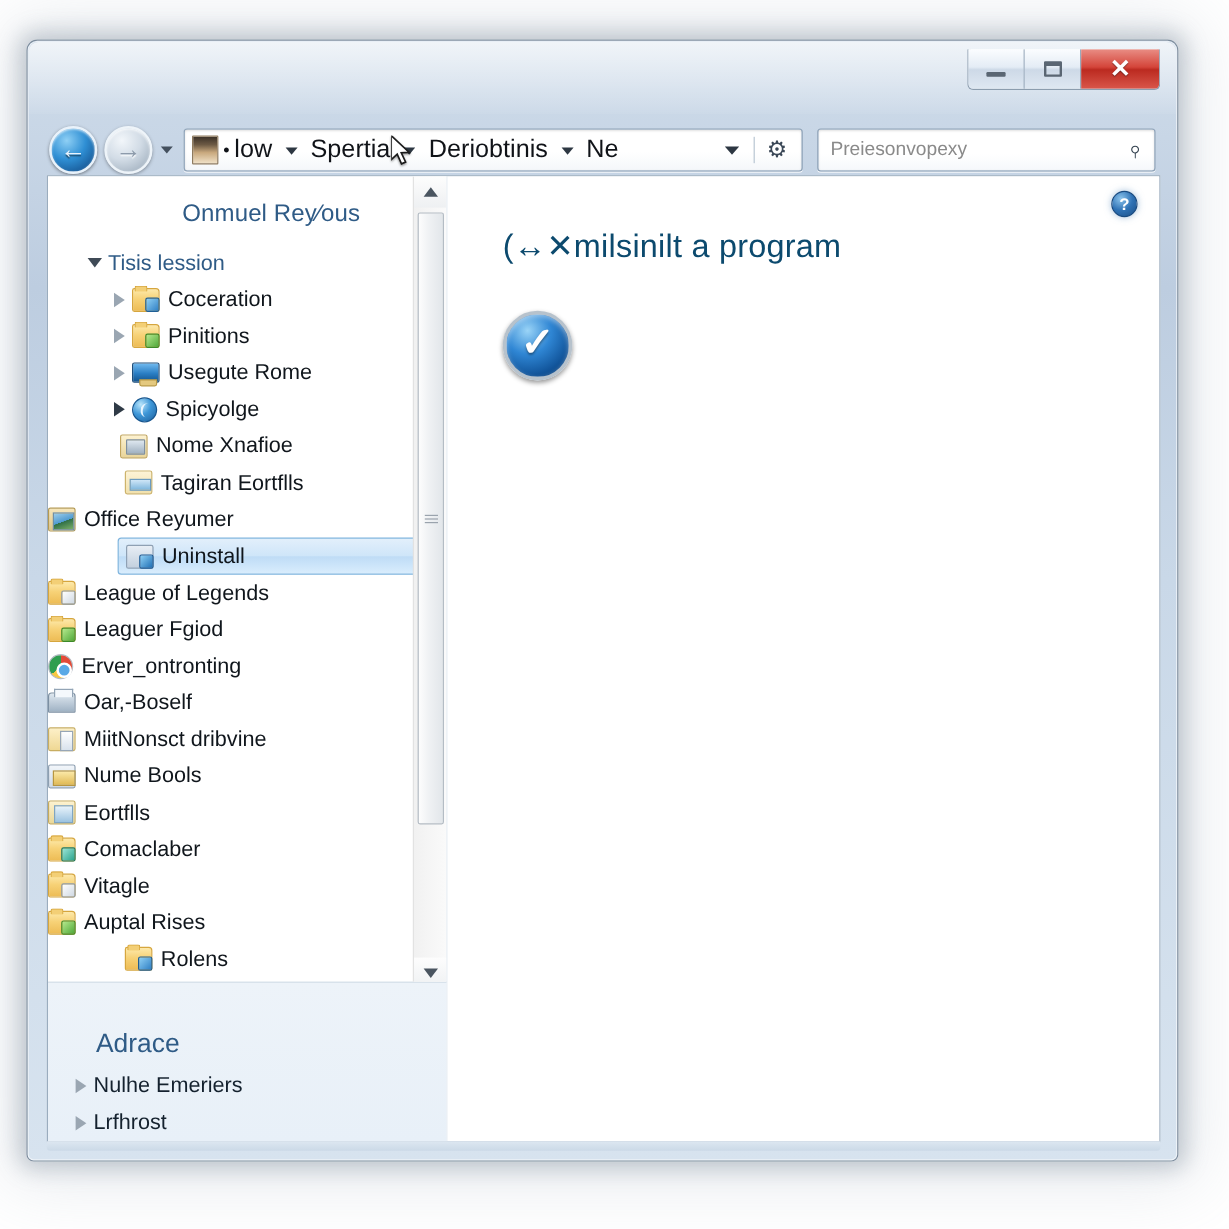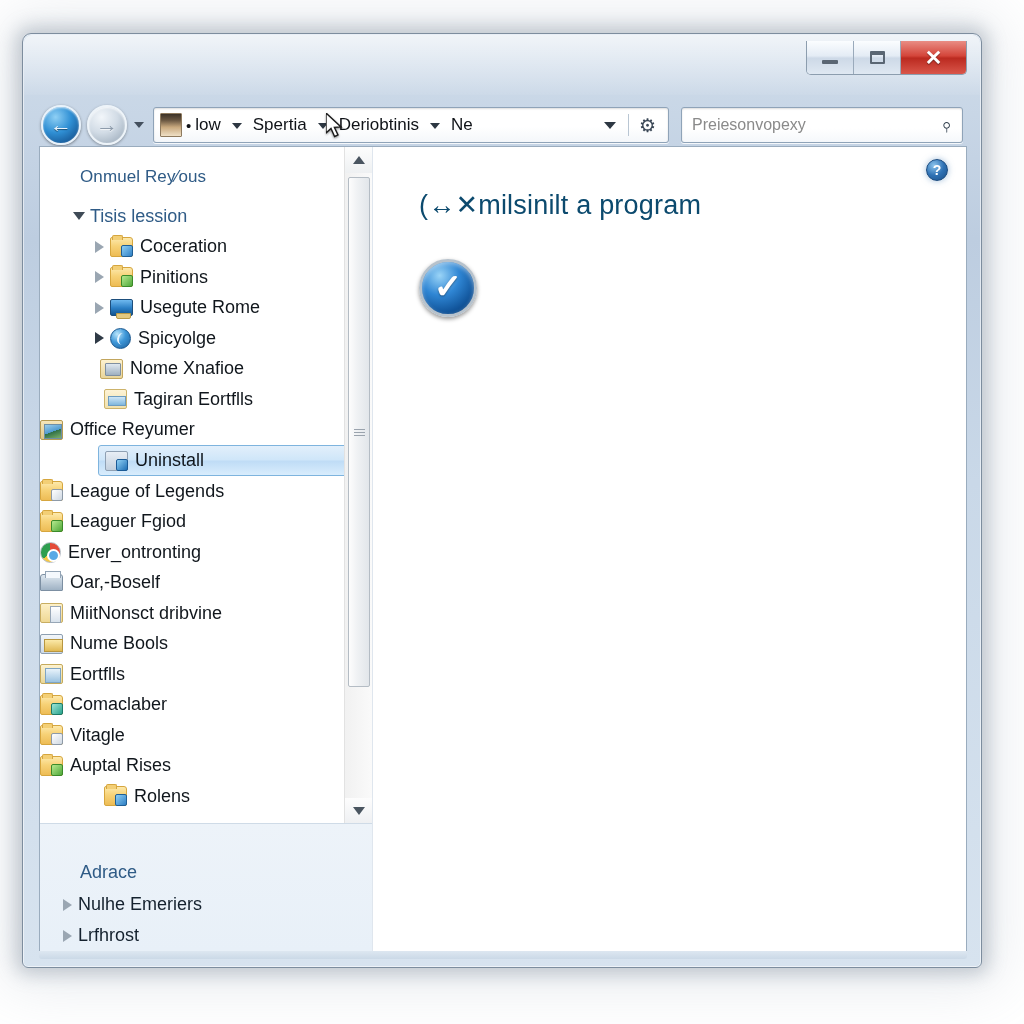--- a/index.html
+++ b/index.html
@@ -126,21 +126,21 @@
     padding: 0 4px 0 6px;
     overflow: hidden;
   }
   #crumb-icon {
     width: 22px; height: 24px; flex:none; margin-right: 4px;
     background: linear-gradient(180deg,#3c3228 0%, #6d5a44 30%, #c9a97e 60%, #efe0c6 100%);
     border: 1px solid #8e7a5e;
     border-radius: 1px;
   }
   .crumb {
-    font-size: 17px; color: #101318; white-space: nowrap;
+    font-size: 21px; color: #101318; white-space: nowrap;
     padding: 0 2px;
   }
   .crumb-sep {
     width:0; height:0; border-left:5px solid transparent; border-right:5px solid transparent;
     border-top:6px solid #2d3742; margin: 2px 9px 0 9px; flex:none;
   }
   #crumb-bullet { font-size:15px; color:#101318; margin-right:2px; }
   #addr-spacer { flex: 1; min-width: 6px; }
   #addr-caret {
     width:0; height:0; border-left:6px solid transparent; border-right:6px solid transparent;
@@ -188,22 +188,22 @@
     padding-top: 18px;
   }
   #navpane-footer {
     flex: 1;
     background: linear-gradient(180deg,#edf3f9 0%, #e8f0f8 100%);
     border-top: 1px solid #cfdbe7;
     padding-top: 12px;
   }
 
   .tree-head {
-    font-size: 17px; color: #2f5b86;
-    padding: 2px 0 2px 40px; letter-spacing: .1px;
+    font-size: 20px; color: #2f5b86;
+    padding: 2px 0 2px 40px; letter-spacing: .1px; text-align: center;
   }
   .tree-row {
     display: flex; align-items: center;
     height: 30.5px;
     font-size: 18px; color: #10161c;
     white-space: nowrap;
     padding-right: 6px;
   }
   .tw-expander {
     width: 22px; flex:none; display:flex; align-items:center; justify-content:center;
@@ -346,21 +346,21 @@
     border: 1px solid #7eb4de;
     border-radius: 3px;
     margin-left: 58px;
     margin-right: 18px;
     padding-left: 6px;
     height: 31px;
   }
 
   
   .foot-head {
-    font-size: 18px; color:#2f5b86; padding: 2px 0 6px 40px; margin-top: 24px;
+    font-size: 22px; color:#2f5b86; padding: 2px 0 6px 40px; margin-top: 24px;
   }
   .foot-row {
     display:flex; align-items:center; height: 31px;
     font-size: 18px; color:#14212e; padding-left: 16px;
   }
 
   
   #tree-sb {
     position: absolute; right: 0; top: 0;
     width: 28px; height: 677px;

